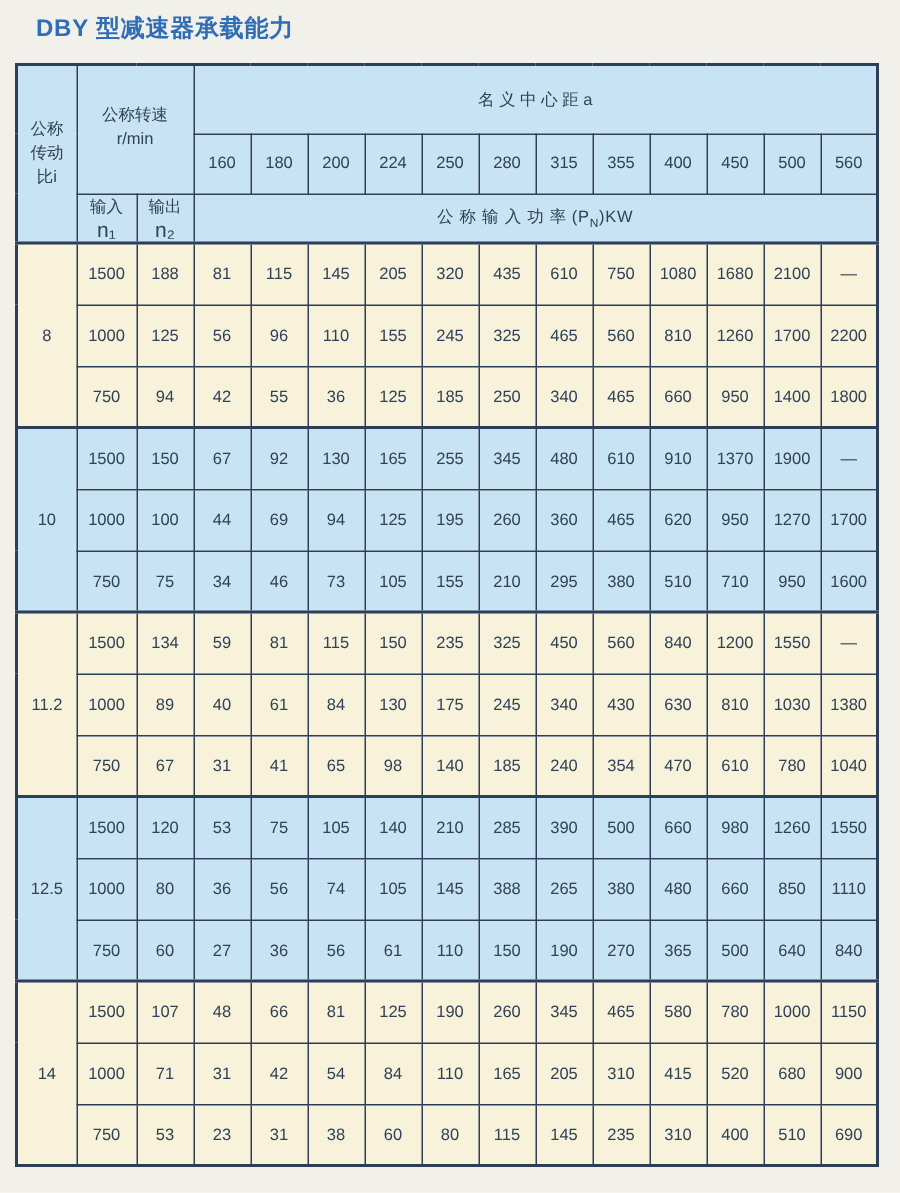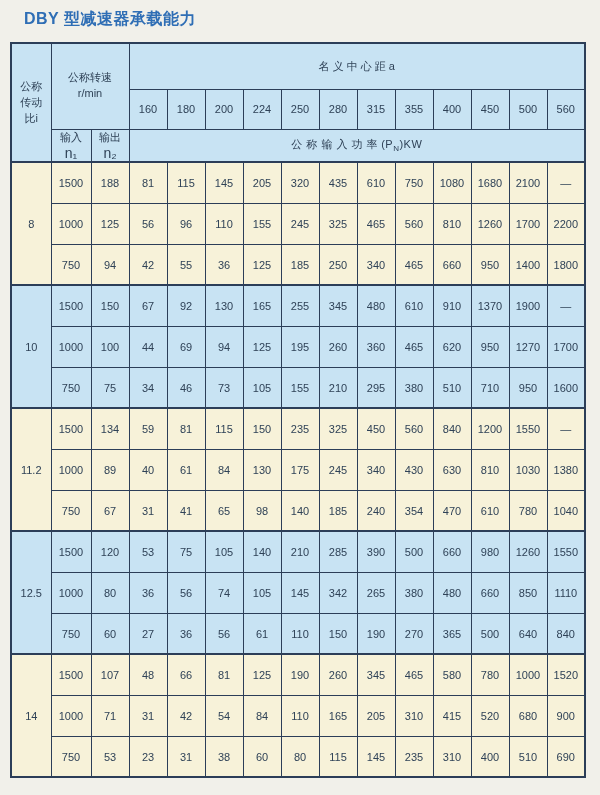--- a/index.html
+++ b/index.html
@@ -286,21 +286,21 @@
           <td>1550</td>
         </tr>
         <tr class="blue">
           <td>1000</td>
           <td>80</td>
           <td>36</td>
           <td>56</td>
           <td>74</td>
           <td>105</td>
           <td>145</td>
-          <td>342</td>
+          <td>388</td>
           <td>265</td>
           <td>380</td>
           <td>480</td>
           <td>660</td>
           <td>850</td>
           <td>1110</td>
         </tr>
         <tr class="blue">
           <td>750</td>
           <td>60</td>
@@ -325,21 +325,21 @@
           <td>66</td>
           <td>81</td>
           <td>125</td>
           <td>190</td>
           <td>260</td>
           <td>345</td>
           <td>465</td>
           <td>580</td>
           <td>780</td>
           <td>1000</td>
-          <td>1520</td>
+          <td>1150</td>
         </tr>
         <tr class="cream">
           <td>1000</td>
           <td>71</td>
           <td>31</td>
           <td>42</td>
           <td>54</td>
           <td>84</td>
           <td>110</td>
           <td>165</td>

